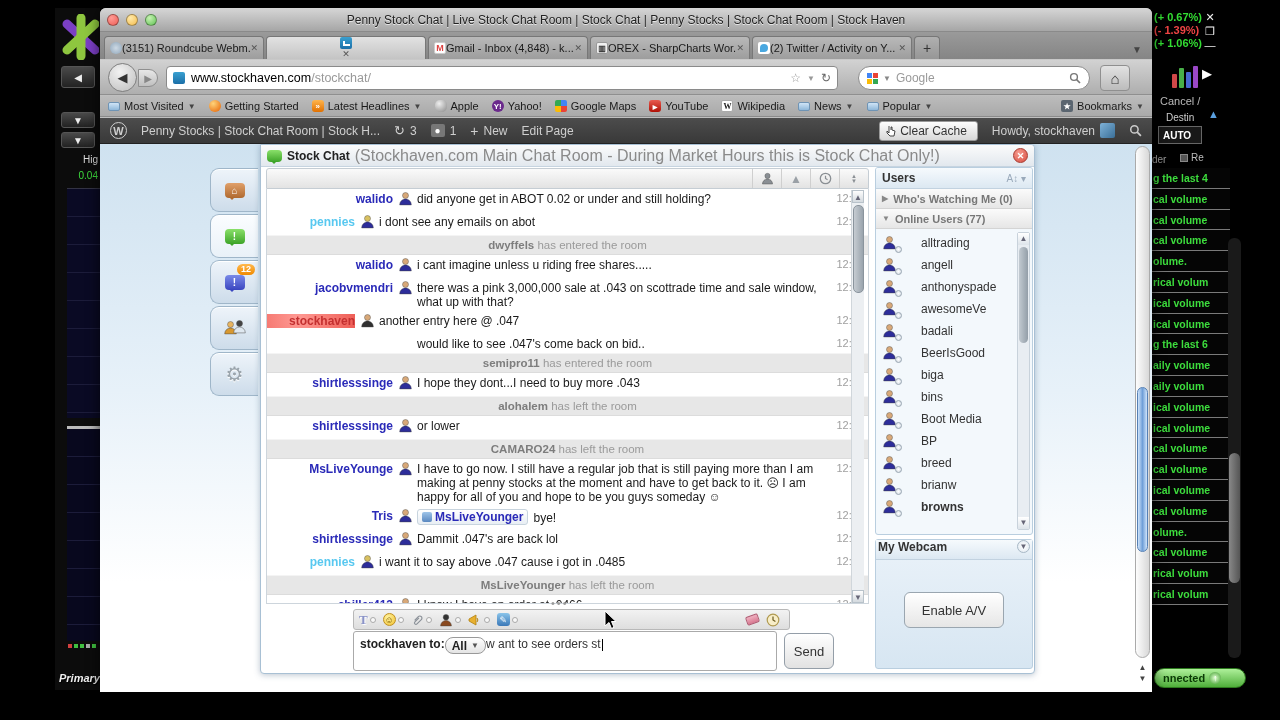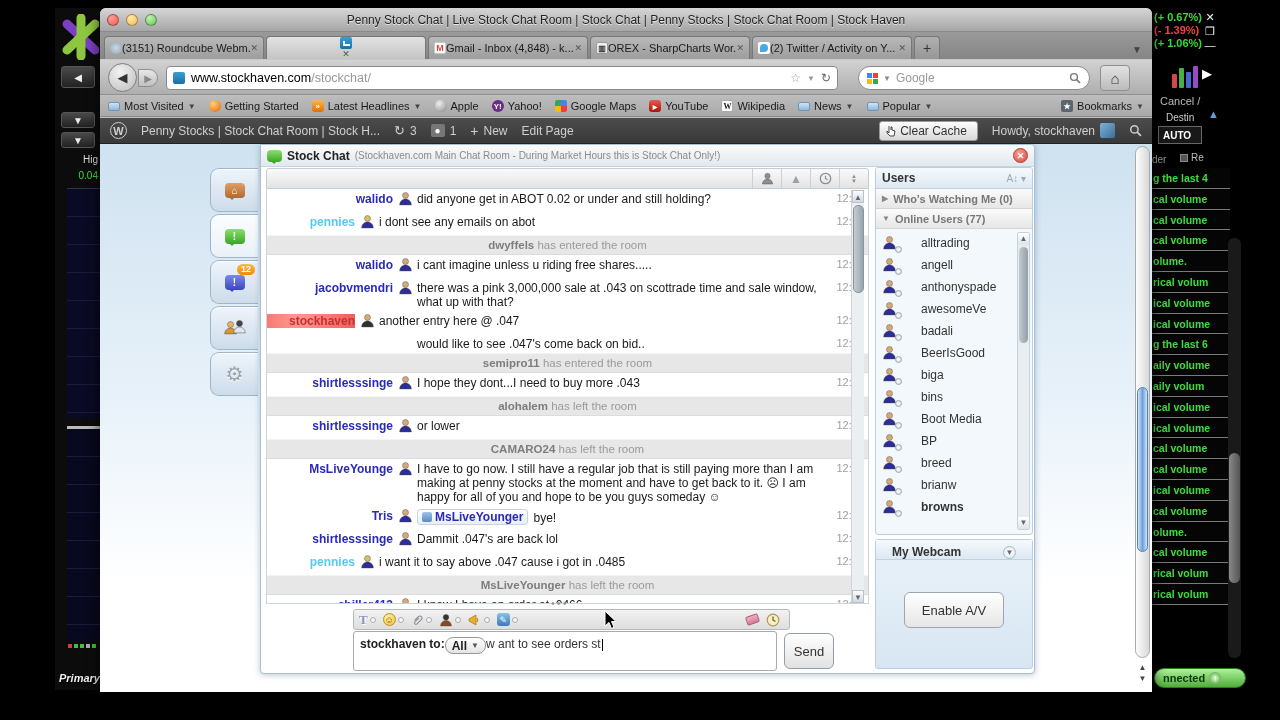--- a/index.html
+++ b/index.html
@@ -103,21 +103,21 @@
   .bubble.green { background:linear-gradient(#8ae06a,#3da428); border-top-color:#3da428; }
   .bubble.blue { background:linear-gradient(#7a8ae8,#3a46c0); border-top-color:#3a46c0; }
   .bubble.orange { background:linear-gradient(#e0a06a,#b06a30); border-top-color:#b06a30; }
   .badge { position:absolute; top:3px; right:3px; background:linear-gradient(#ffb84d,#f08a00); color:#fff; font-size:9px; font-weight:bold; border-radius:7px; padding:0 4px; line-height:11px; }
   .gear { color:#9aa4ac; font-size:20px; text-shadow:0 1px 0 #fff; }
 
   
   #chat-win { position:absolute; left:160px; top:0; width:775px; height:530px; background:#fff; border:1px solid #a8c0d4; border-radius:0 4px 4px 4px; box-shadow:0 1px 6px rgba(60,90,120,.35); }
   #chat-header { position:absolute; left:0; top:0; right:0; height:22px; background:linear-gradient(#fbfbfb,#e2e8ee); border-bottom:1px solid #c6d4e0; border-radius:0 4px 0 0; display:flex; align-items:center; padding:0 6px; gap:5px; }
   #chat-title { font-size:12px; font-weight:bold; color:#222; }
-  #chat-subtitle { font-size:10px; color:#8a8a8a; white-space:nowrap; overflow:hidden; }
+  #chat-subtitle { font-size:16px; color:#8a8a8a; white-space:nowrap; overflow:hidden; }
   #chat-close { margin-left:auto; width:15px; height:15px; border-radius:50%; background:radial-gradient(circle at 35% 30%,#f59a8e,#d94f43); border:1px solid #a83a30; color:#fff; font-size:9px; font-weight:bold; display:flex; align-items:center; justify-content:center; flex:none; }
 
   #msg-toolbar { position:absolute; left:5px; top:23px; width:603px; height:21px; background:linear-gradient(#fafafa,#e3e3e3); border:1px solid #c5cdd4; border-radius:3px 3px 0 0; display:flex; justify-content:flex-end; align-items:stretch; }
   .mt-cell { width:29px; border-left:1px solid #cfcfcf; display:flex; align-items:center; justify-content:center; color:#8a8f94; }
   #chat-messages { position:absolute; left:5px; top:44px; width:603px; height:415px; background:#fff; border:1px solid #cdd5dc; border-top:none; overflow:hidden; }
   .msg-row { display:flex; align-items:flex-start; padding:3px 4px 2px 0; }
   .msg-name { width:88px; text-align:right; font-size:12px; font-weight:bold; white-space:nowrap; overflow:hidden; flex:none; }
   .msg-name.blue { color:#2a2ab8;margin-left:38px; } .msg-name.cyan { color:#58c8f0; } .msg-name.red { color:#c43030; }
   .msg-avatar { width:24px; text-align:center; flex:none; margin-top:-1px; }
   .msg-text { flex:1; font-size:12px; color:#1a1a1a; line-height:14px; padding-right:6px; }
@@ -143,21 +143,21 @@
   .user-row { display:flex; align-items:center; gap:22px; padding:3px 6px; font-size:12px; color:#333; }
   .user-row .uav { position:relative; width:17px; height:16px; flex:none; }
   .user-row .clockdot { position:absolute; right:-3px; bottom:-2px; width:7px; height:7px; border-radius:50%; background:radial-gradient(#fff,#cfd8e0); border:1px solid #99a6b2; }
   #users-scroll { position:absolute; right:2px; top:64px; width:13px; bottom:4px; background:#e8edf2; border:1px solid #c8d2db; border-radius:2px; }
   #users-scroll .arr { height:12px; text-align:center; font-size:8px; color:#667; line-height:12px; background:linear-gradient(#fff,#dde4ea); }
   #users-thumb { position:absolute; left:1px; top:14px; width:9px; height:96px; background:linear-gradient(90deg,#c2cad1,#939ea8); border-radius:5px; }
   #users-scroll .arr.down { position:absolute; bottom:0; left:0; right:0; }
 
   
   #webcam-panel { position:absolute; left:614px; top:394px; width:158px; height:130px; background:linear-gradient(#eaf2f9,#d7e6f2); border:1px solid #b9cedf; border-radius:3px; }
-  #webcam-header { height:20px; background:linear-gradient(#f6fafd,#dce8f2); border-bottom:1px solid #c2d2e0; display:flex; align-items:flex-end; padding:0 16px; }
+  #webcam-header { height:20px; background:linear-gradient(#f6fafd,#dce8f2); border-bottom:1px solid #c2d2e0; display:flex; align-items:flex-start; padding:0 2px; }
   #webcam-title { font-size:12px; font-weight:bold; color:#333; flex:1; }
   #webcam-caret { width:13px; height:13px; border-radius:50%; background:radial-gradient(#fff,#dfe8f0); border:1px solid #a8b8c6; font-size:8px; color:#667; display:flex; align-items:center; justify-content:center; }
   #enable-av-btn { position:absolute; left:28px; top:52px; width:100px; height:36px; background:linear-gradient(#ffffff,#e6e6e6); border:1px solid #9aa6b0; border-radius:6px; font-size:13px; color:#333; display:flex; align-items:center; justify-content:center; }
 
   
   #dots-divider { position:absolute; left:290px; top:452px; font-size:11px; color:#999; letter-spacing:2px; }
   #input-toolbar { position:absolute; left:92px; top:464px; width:437px; height:21px; background:linear-gradient(#f2f2f2,#dedede); border:1px solid #b8b8b8; border-radius:3px; display:flex; align-items:center; padding:0 5px; gap:3px; }
   .tool { display:flex; align-items:center; gap:2px; margin-right:4px; }
   .tool .dd { width:6px; height:6px; border:1px solid #aaa; border-radius:50%; background:#f8f8f8; }
   .ticon { font-size:12px; }

